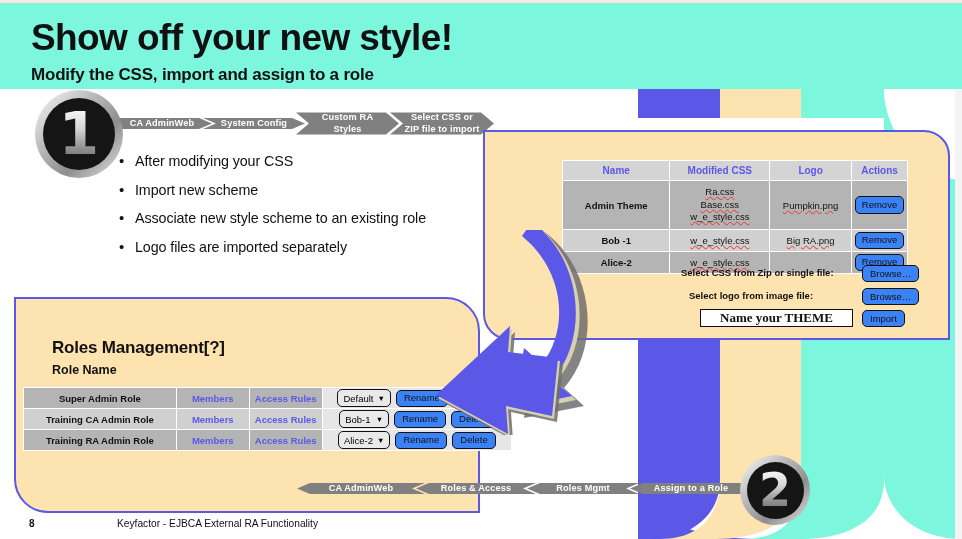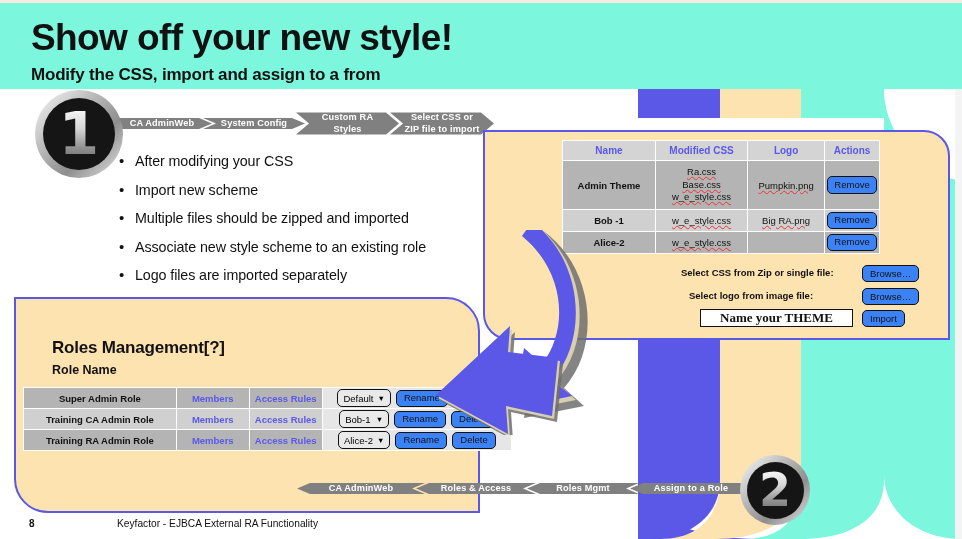--- a/index.html
+++ b/index.html
@@ -99,21 +99,21 @@
   #panel-right {
     left:483px; top:130px; width:467px; height:210px;
     border-top-right-radius:26px; border-bottom-left-radius:26px;
   }
   #panel-left {
     left:14px; top:297px; width:466px; height:216px;
     border-top-right-radius:34px; border-bottom-left-radius:34px;
   }
 
   
-  .rtable { position:absolute; left:77px; top:8px; width:318px; border-collapse:collapse; }
+  .rtable { position:absolute; left:77px; top:28px; width:346px; border-collapse:collapse; }
   .rtable th, .rtable td {
     border:1px solid #fff; text-align:center; vertical-align:middle;
     font-size:9.5px; color:#111; padding:0;
   }
   .rtable th { background:#d4d4d4; color:#5b58e8; font-weight:700; height:20px; font-size:10px; }
   .rtable tbody tr:nth-child(odd) td { background:#b4b4b4; }
   .rtable tbody tr:nth-child(even) td { background:#d0d0d0; }
   .rtable td.namecell { font-weight:700; font-size:9.5px; }
   .col-name { width:108px; } .col-css { width:100px; } .col-logo { width:82px; } .col-act { width:56px; }
   .row-tall td { height:49px; }
@@ -200,41 +200,40 @@
       <path d="M884 470 L962 470 L962 539 C916 539 884 512 884 470 Z" fill="#7cf7dd"></path>
       <path d="M884 474 C884 512 918 539 962 539 L962 539 L884 539 Z" fill="#ffffff"></path>
 
       <rect x="955" y="0" width="7" height="539" fill="#f4f4f4"></rect>
       <rect x="0" y="0" width="962" height="3" fill="#fbe9e4"></rect>
     </svg>
   </div>
 
   <div class="header">
     <div class="hdr-title">Show off your new style!</div>
-    <div class="hdr-sub">Modify the CSS, import and assign to a from</div>
+    <div class="hdr-sub">Modify the CSS, import and assign to a role</div>
   </div>
 
   <div class="crumbs fwd" id="crumbs-top">
     <div class="crumb">CA AdminWeb</div>
     <div class="crumb">System Config</div>
     <div class="crumb">Custom RA Styles</div>
     <div class="crumb" style="white-space:pre-line;">Select CSS or
 ZIP file to import</div>
   </div>
 
   <div class="badge" id="badge1">
     <div class="inner">
       <span class="num">1</span>
     </div>
   </div>
 
   <ul class="bullets">
     <li>After modifying your CSS</li>
     <li>Import new scheme</li>
-    <li>Multiple files should be zipped and imported</li>
     <li>Associate new style scheme to an existing role</li>
     <li>Logo files are imported separately</li>
   </ul>
 
   <div class="panel" id="panel-right">
     <table class="rtable">
       <thead>
         <tr>
           <th class="col-name">Name</th>
           <th class="col-css">Modified CSS</th>

